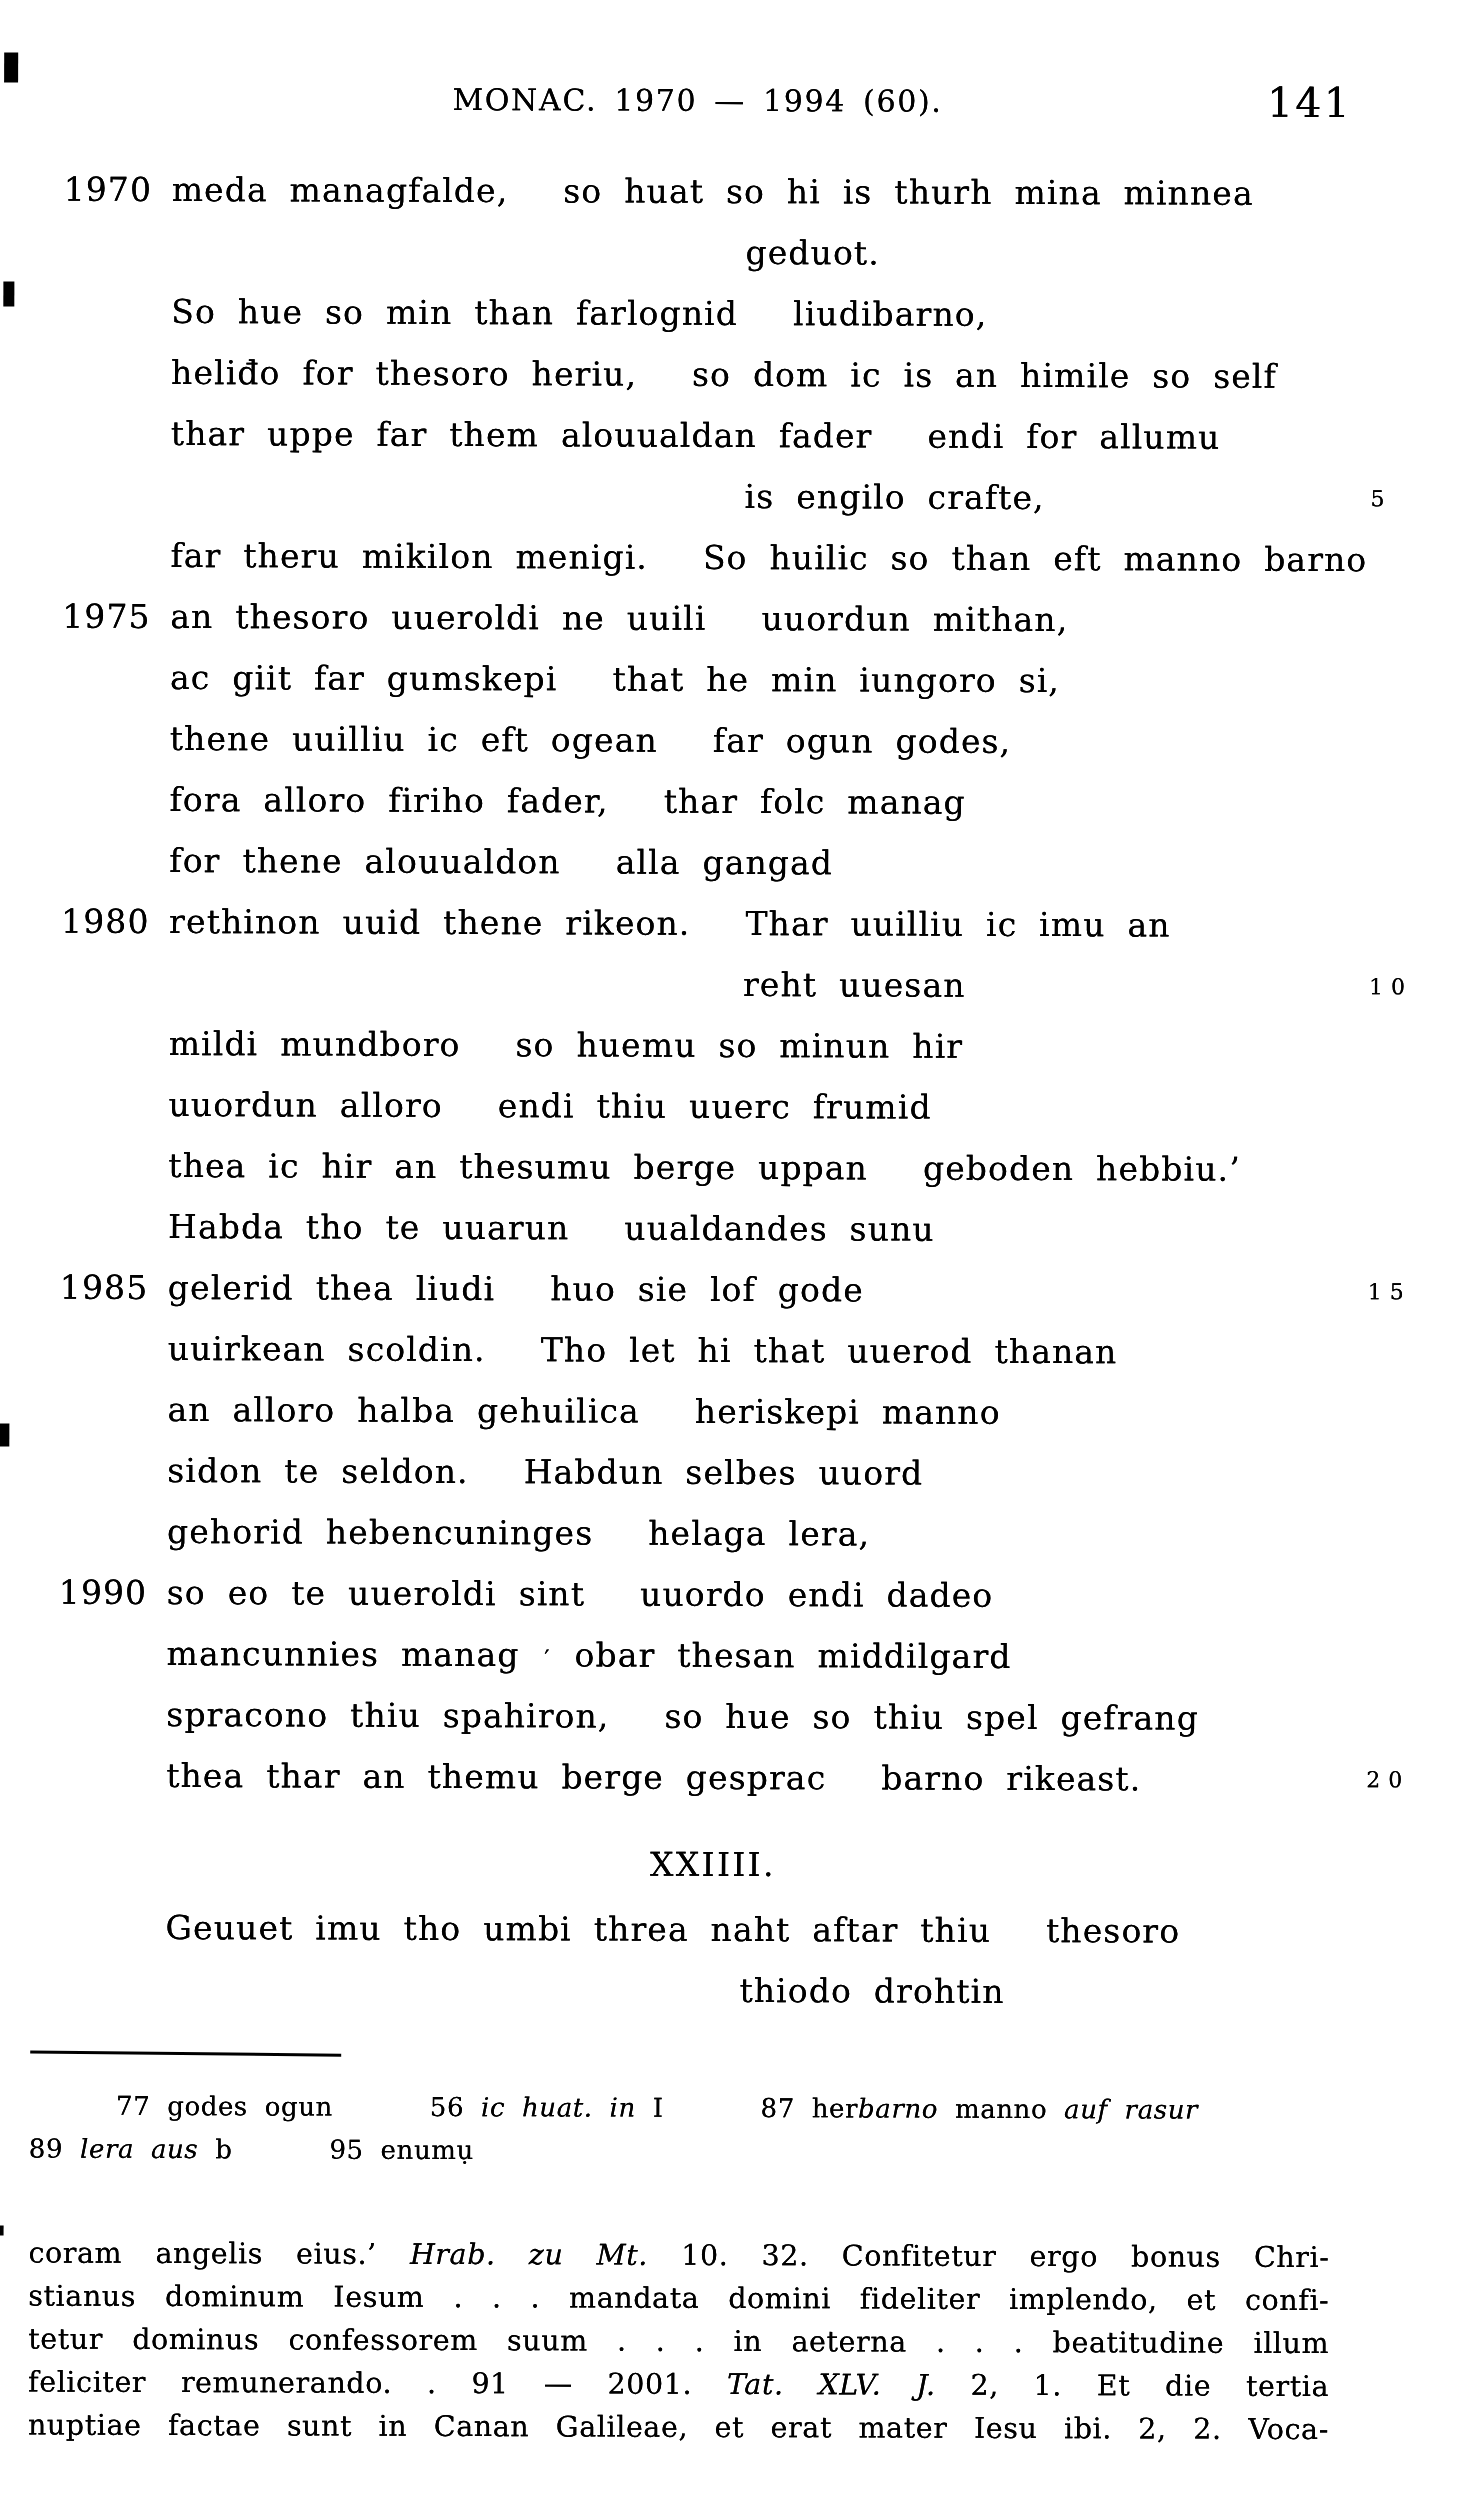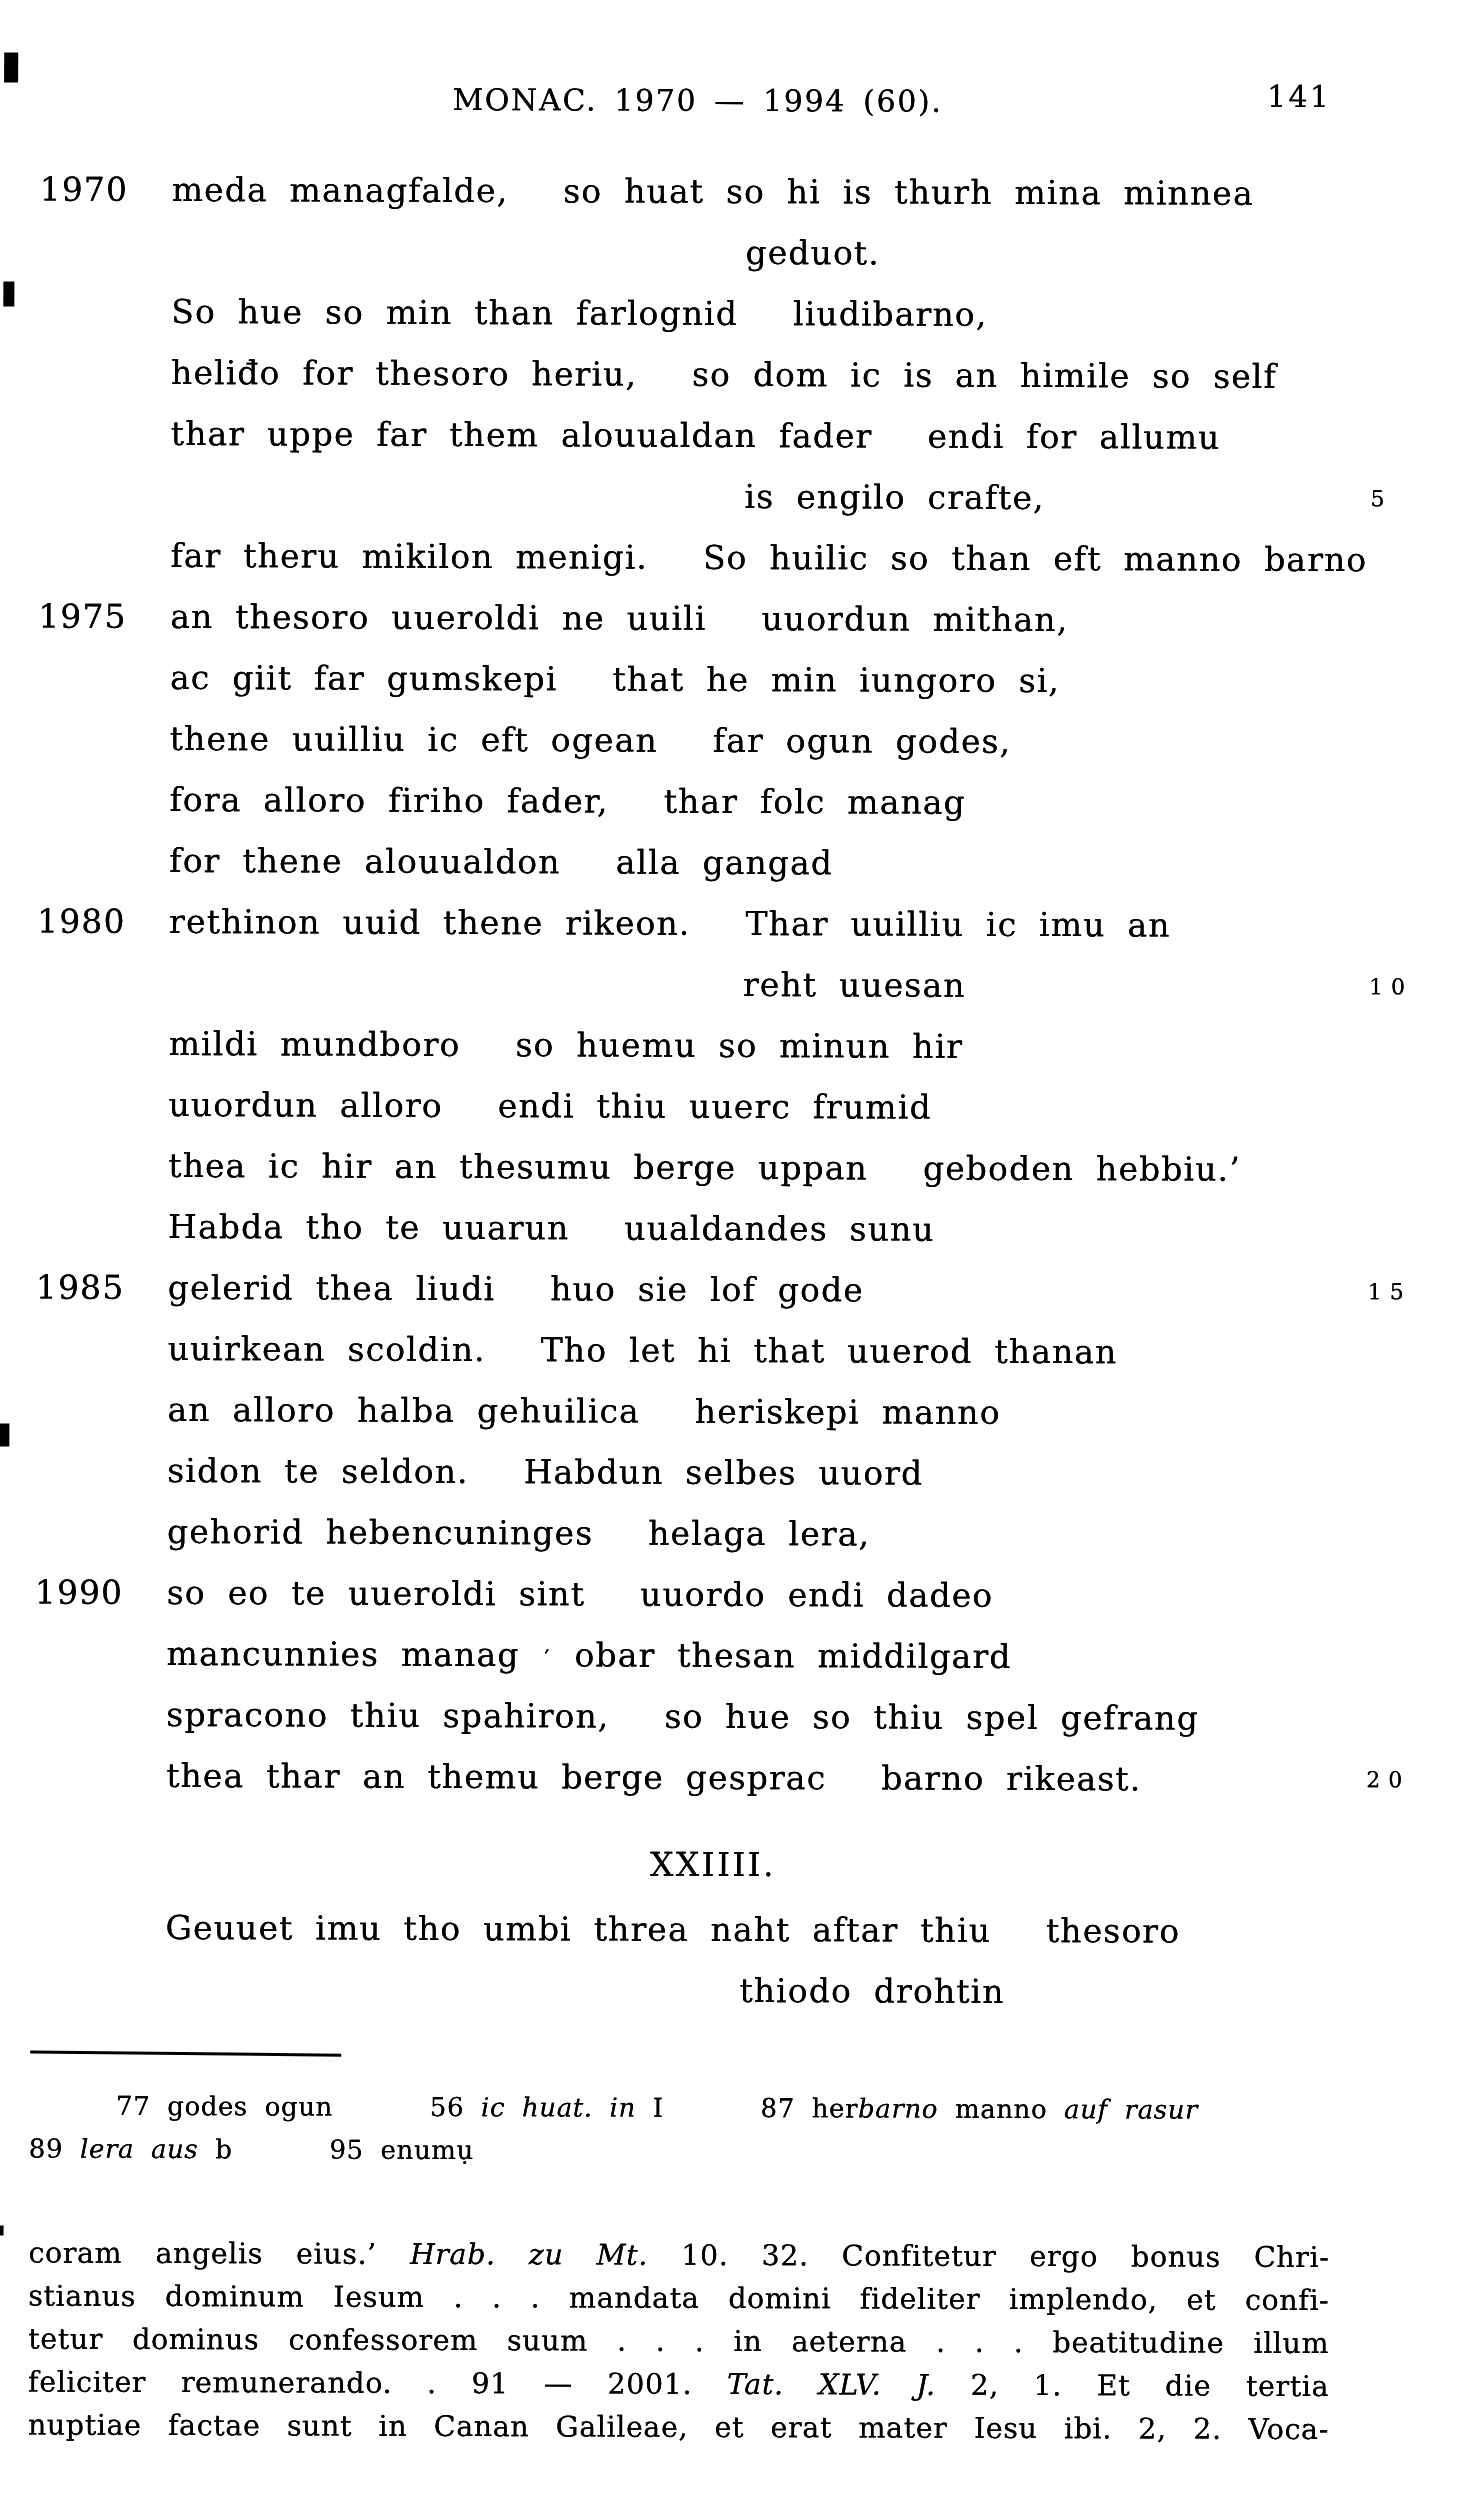--- a/index.html
+++ b/index.html
@@ -27,41 +27,41 @@
     text-align: center;
     font-size: 30px;
     letter-spacing: 1.7px;
     word-spacing: 5.7px;
     white-space: nowrap;
   }
   .page-number {
     position: absolute;
     top: 77px;
     left: 1263px;
-    font-size: 30px;
+    font-size: 41px;
     letter-spacing: 2.3px;
   }
   
   #verse, #section-lines {
     position: absolute;
     left: 0;
     width: 1462px;
     font-size: 33px;
     letter-spacing: 1.1px;
     word-spacing: 10.3px;
   }
   #verse { top: 161px; }
   #section-lines { top: 1899px; }
   .vline {
     position: relative;
     height: 61px;
     line-height: 61px;
     white-space: nowrap;
   }
-  .vnum { position: absolute; left: 36px; }
+  .vnum { position: absolute; left: 60px; }
   .vtext { position: absolute; left: 168px; }
   .vtext.indented { left: 742px; }
   .caesura {
     display: inline-block;
     width: 55px;
     text-align: center;
     font-size: 23px;
     letter-spacing: 0;
     vertical-align: baseline;
   }

